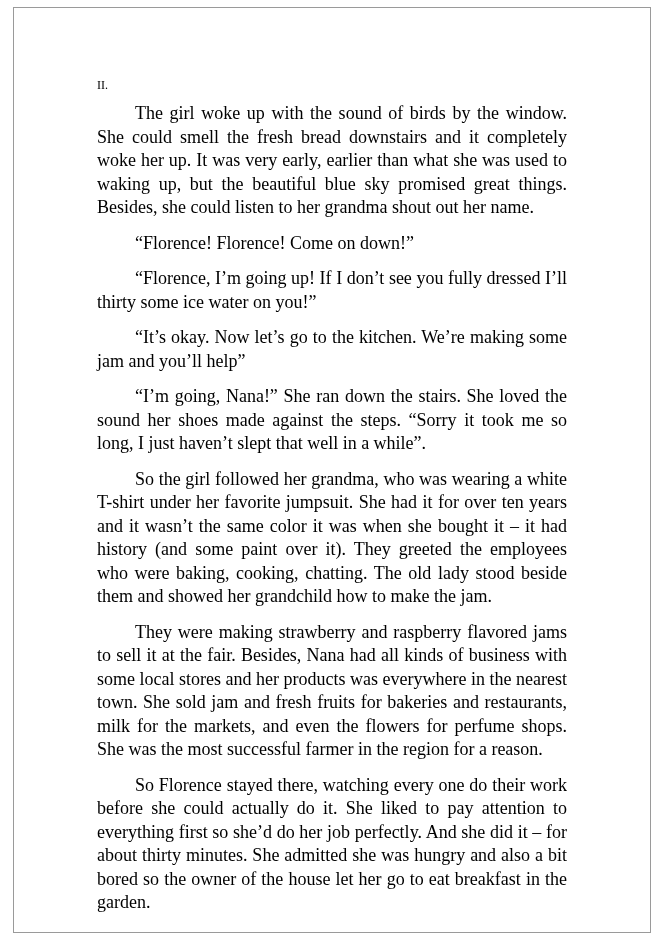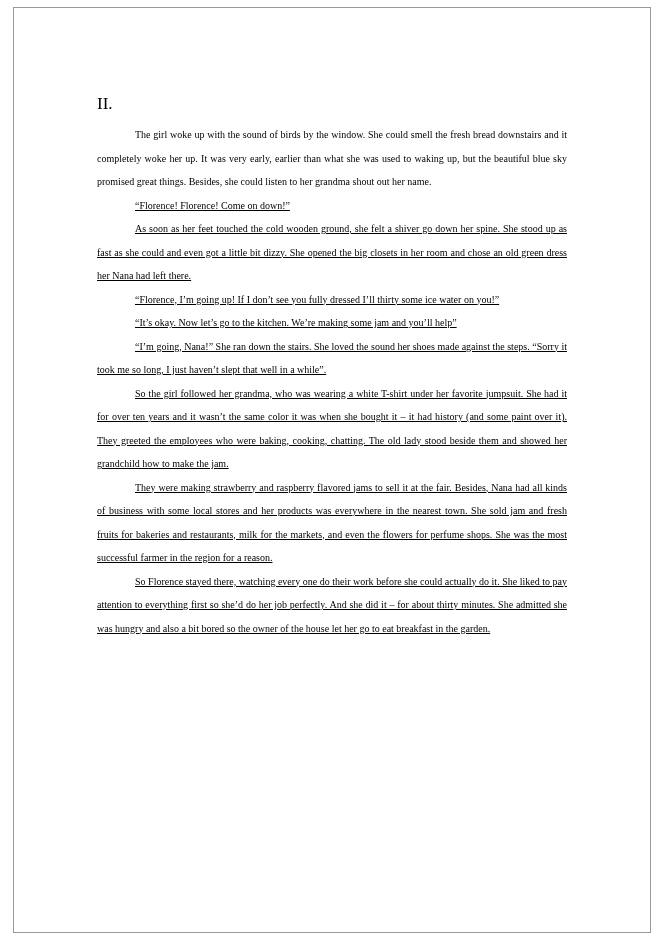--- a/index.html
+++ b/index.html
@@ -31,51 +31,49 @@
     box-sizing: border-box;
     pointer-events: none;
   }
   .content {
     position: absolute;
     left: 97px;
     top: 79px;
     width: 470px;
   }
   .section-marker {
-    font-size: 17px;
+    font-size: 12px;
     line-height: 1.0;
-    margin: 16px 0 11px 0;
+    margin: 0 0 11px 0;
     text-align: left;
   }
   p.para {
-    font-size: 10px;
+    font-size: 18px;
     line-height: 23.5px;
     margin: 0 0 0 0;
     text-align: justify;
     text-justify: inter-word;
     text-indent: 38px;
     hyphens: none;
   }
   p.para + p.para {
-    margin-top: 0;
-    text-decoration: underline;
+    margin-top: 12px;
   }
 </style>
 </head>
 <body>
 
 <div class="page">
   <div class="page-border"></div>
 
   <div class="content">
     <div class="section-marker">II.</div>
 
     <p class="para">The girl woke up with the sound of birds by the window. She could smell the fresh bread downstairs and it completely woke her up. It was very early, earlier than what she was used to waking up, but the beautiful blue sky promised great things. Besides, she could listen to her grandma shout out her name.</p>
     <p class="para">“Florence! Florence! Come on down!”</p>
-    <p class="para">As soon as her feet touched the cold wooden ground, she felt a shiver go down her spine. She stood up as fast as she could and even got a little bit dizzy. She opened the big closets in her room and chose an old green dress her Nana had left there.</p>
     <p class="para">“Florence, I’m going up! If I don’t see you fully dressed I’ll thirty some ice water on you!”</p>
     <p class="para">“It’s okay. Now let’s go to the kitchen. We’re making some jam and you’ll help”</p>
     <p class="para">“I’m going, Nana!” She ran down the stairs. She loved the sound her shoes made against the steps. “Sorry it took me so long, I just haven’t slept that well in a while”.</p>
     <p class="para">So the girl followed her grandma, who was wearing a white T-shirt under her favorite jumpsuit. She had it for over ten years and it wasn’t the same color it was when she bought it – it had history (and some paint over it). They greeted the employees who were baking, cooking, chatting. The old lady stood beside them and showed her grandchild how to make the jam.</p>
     <p class="para">They were making strawberry and raspberry flavored jams to sell it at the fair. Besides, Nana had all kinds of business with some local stores and her products was everywhere in the nearest town. She sold jam and fresh fruits for bakeries and restaurants, milk for the markets, and even the flowers for perfume shops. She was the most successful farmer in the region for a reason.</p>
     <p class="para">So Florence stayed there, watching every one do their work before she could actually do it. She liked to pay attention to everything first so she’d do her job perfectly. And she did it – for about thirty minutes. She admitted she was hungry and also a bit bored so the owner of the house let her go to eat breakfast in the garden.</p>
   </div>
 </div>
 
 </body></html>

